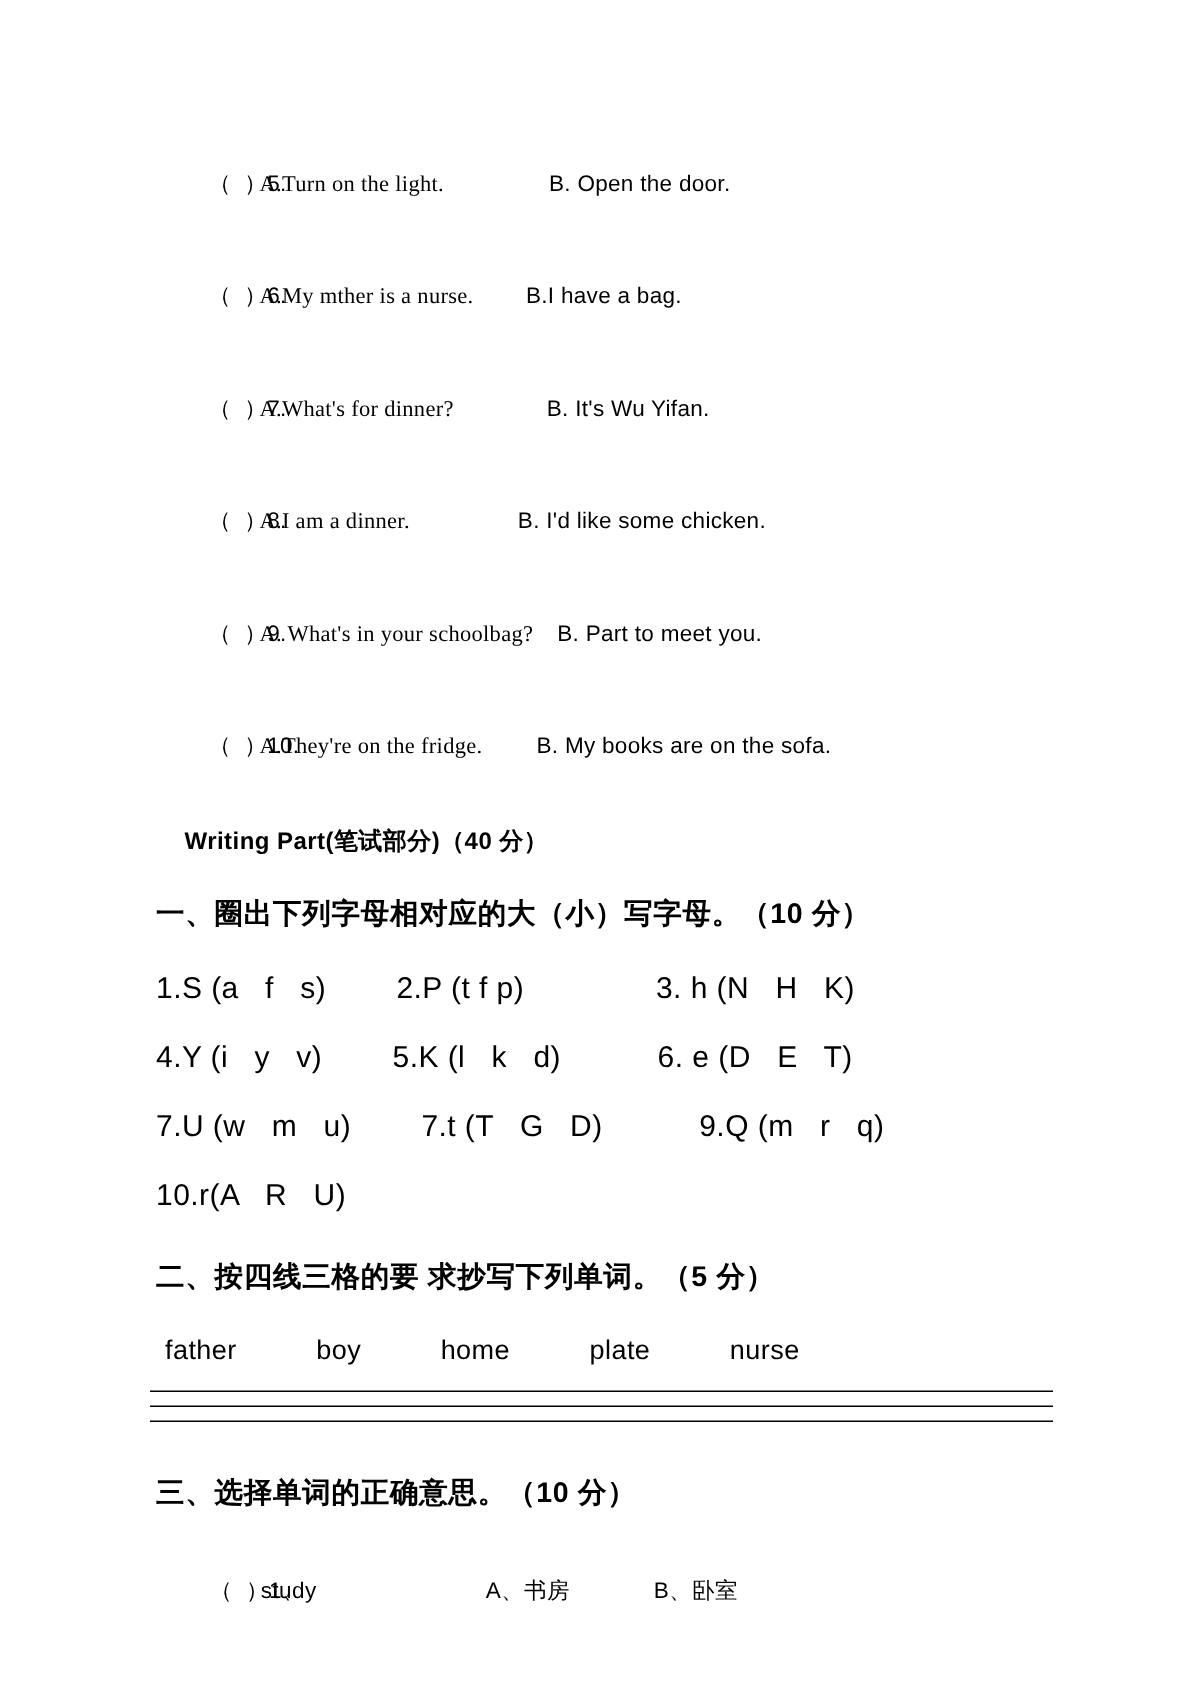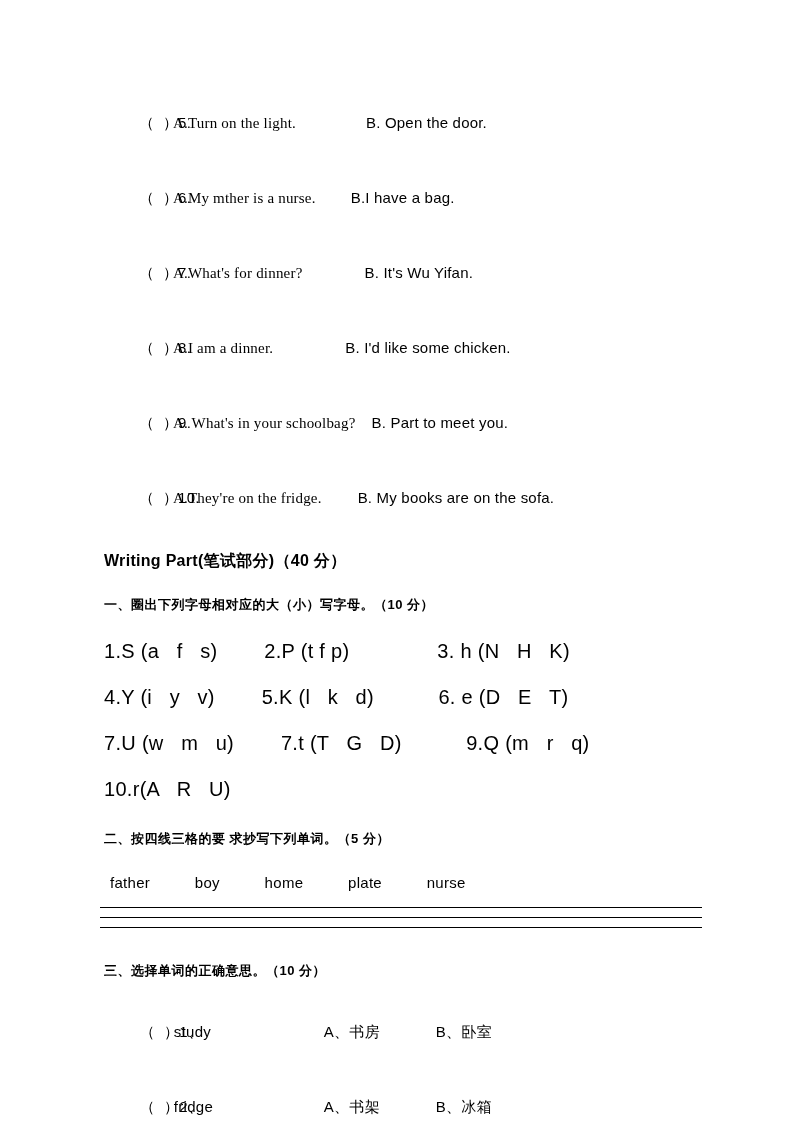--- a/index.html
+++ b/index.html
@@ -50,40 +50,41 @@
     text-align: right;
   }
 
   
   .writing-head {
     font-size: 16px;
     font-weight: bold;
     margin-top: 26px;
     margin-bottom: 24px;
     letter-spacing: 0.3px;
+    margin-left: 19px;
   }
   .sec-head {
-    font-size: 13px;
+    font-size: 19px;
     font-weight: bold;
     margin-top: 0;
     margin-bottom: 26px;
     letter-spacing: 0.5px;
   }
 
   
   .letters-row {
     font-size: 20px;
     margin-bottom: 23px;
     white-space: pre;
     letter-spacing: 0.3px;
   }
 
   
   .words-row {
-    font-size: 15px;
+    font-size: 18px;
     margin-top: 22px;
     margin-bottom: 8px;
     white-space: pre;
     letter-spacing: 0.3px;
     padding-left: 6px;
   }
 
   
   .rule-block {
     margin-top: 16px;

